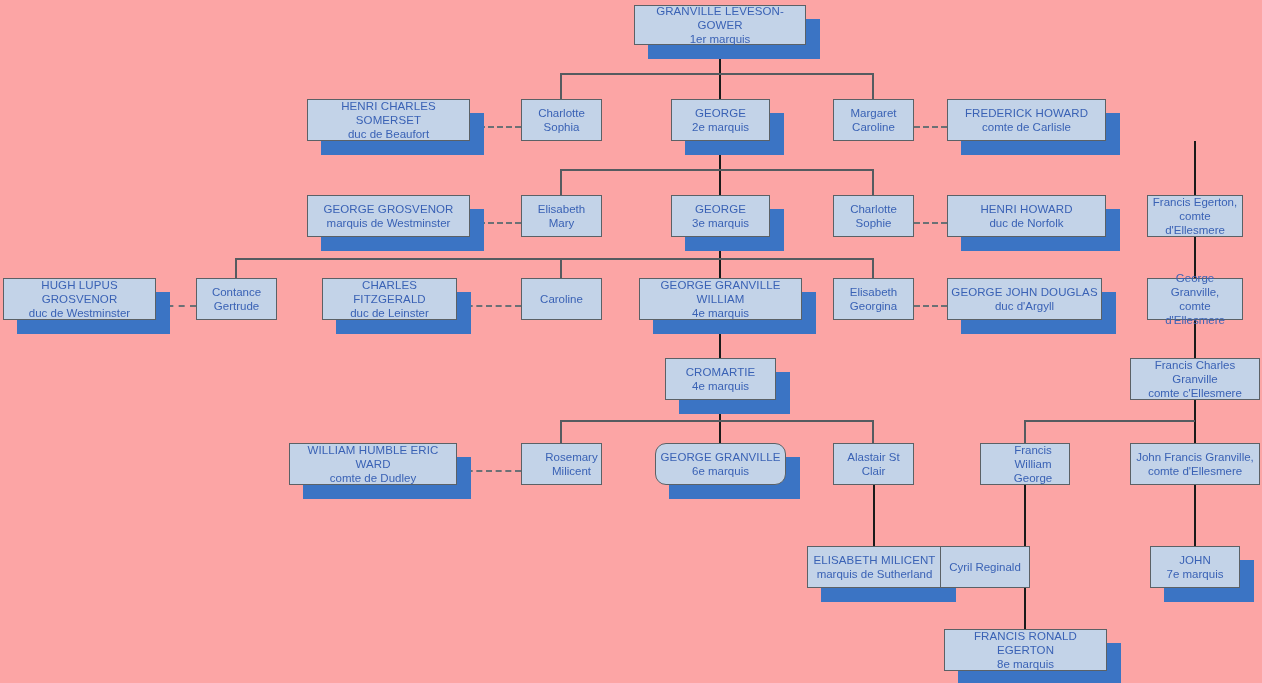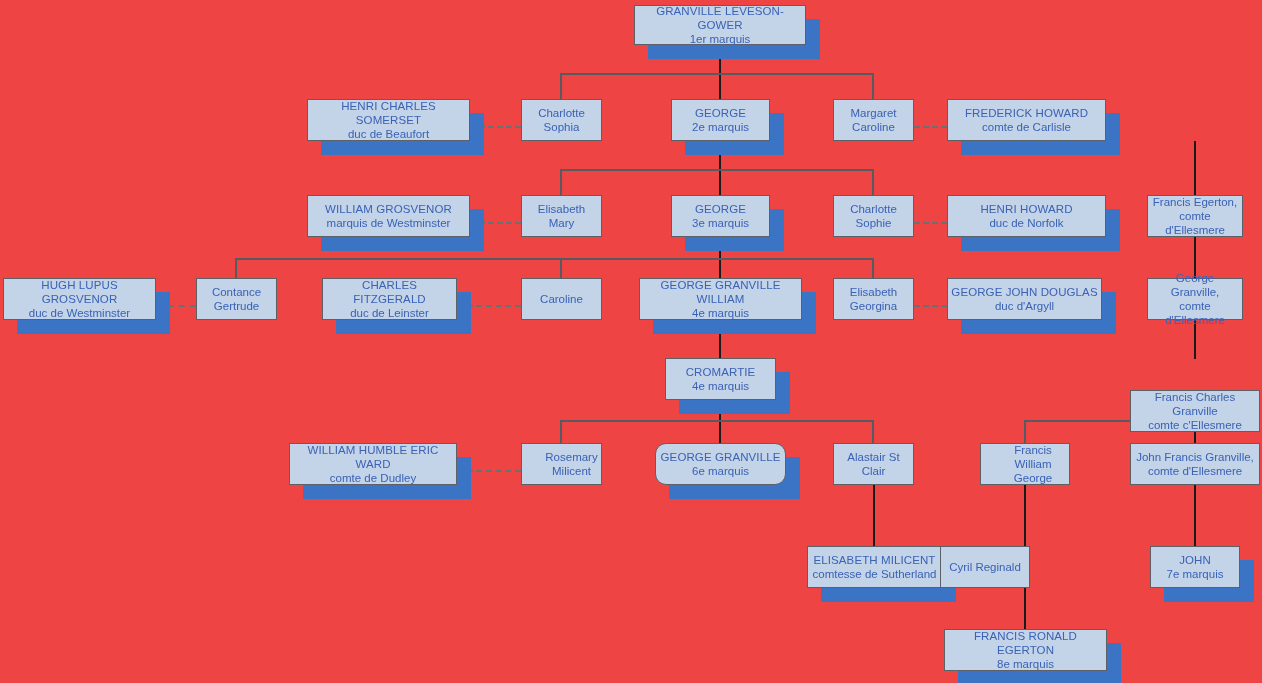--- a/index.html
+++ b/index.html
@@ -1,17 +1,17 @@
 <!DOCTYPE html>
 <html><head>
 <meta charset="utf-8">
 <style>
   html,body{margin:0;padding:0;background:#ffffff;}
   body{font-family:"Liberation Sans","DejaVu Sans",sans-serif;}
-  #stage{position:relative;width:1262px;height:683px;background:#ef4444;overflow:hidden;}
+  #stage{position:relative;width:1262px;height:683px;background:#fca5a5;overflow:hidden;}
 
   
   .ln{position:absolute;background:#555b60;}
   .ln.dark{background:#1a1a1a;}
   .lnv{width:2px;}
   .lnh{height:2px;}
 
   
   .marr{position:absolute;height:0;border-top:2px dashed #6b7075;}
 
@@ -108,21 +108,21 @@
         <span class="l1">Margaret</span>
         <span class="l2">Caroline</span>
       </div>
       <div class="shadow" style="left: 961px; top: 113px; width: 159px; height: 42px;"></div>
       <div class="node major" style="left: 947px; top: 99px; width: 159px; height: 42px;">
         <span class="l1">FREDERICK HOWARD</span>
         <span class="l2">comte de Carlisle</span>
       </div>
       <div class="shadow" style="left: 321px; top: 209px; width: 163px; height: 42px;"></div>
       <div class="node major" style="left: 307px; top: 195px; width: 163px; height: 42px;">
-        <span class="l1">WILLIAM GROSVENOR</span>
+        <span class="l1">GEORGE GROSVENOR</span>
         <span class="l2">marquis de Westminster</span>
       </div>
       <div class="node minor" style="left: 521px; top: 195px; width: 81px; height: 42px;">
         <span class="l1">Elisabeth Mary</span>
       </div>
       <div class="shadow" style="left: 685px; top: 209px; width: 99px; height: 42px;"></div>
       <div class="node major" style="left: 671px; top: 195px; width: 99px; height: 42px;">
         <span class="l1">GEORGE</span>
         <span class="l2">3e marquis</span>
       </div>
@@ -172,21 +172,21 @@
       </div>
       <div class="node mid" style="left: 1147px; top: 278px; width: 96px; height: 42px;">
         <span class="l1">George Granville,</span>
         <span class="l2">comte d'Ellesmere</span>
       </div>
       <div class="shadow" style="left: 679px; top: 372px; width: 111px; height: 42px;"></div>
       <div class="node major" style="left: 665px; top: 358px; width: 111px; height: 42px;">
         <span class="l1">CROMARTIE</span>
         <span class="l2">4e marquis</span>
       </div>
-      <div class="node mid" style="left: 1130px; top: 358px; width: 130px; height: 42px; margin-top: 32px;">
+      <div class="node mid" style="left: 1130px; top: 358px; width: 130px; height: 42px;">
         <span class="l1">Francis Charles Granville</span>
         <span class="l2">comte c'Ellesmere</span>
       </div>
       <div class="shadow" style="left: 303px; top: 457px; width: 168px; height: 42px;"></div>
       <div class="node major" style="left: 289px; top: 443px; width: 168px; height: 42px;">
         <span class="l1">WILLIAM HUMBLE ERIC WARD</span>
         <span class="l2">comte de Dudley</span>
       </div>
       <div class="node minor" style="left: 521px; top: 443px; width: 81px; height: 42px; padding-left: 20px;">
         <span class="l1">Rosemary</span>
@@ -204,21 +204,21 @@
         <span class="l1">Francis William</span>
         <span class="l2">George</span>
       </div>
       <div class="node mid" style="left: 1130px; top: 443px; width: 130px; height: 42px;">
         <span class="l1">John Francis Granville,</span>
         <span class="l2">comte d'Ellesmere</span>
       </div>
       <div class="shadow" style="left: 821px; top: 560px; width: 135px; height: 42px;"></div>
       <div class="node major" style="left: 807px; top: 546px; width: 135px; height: 42px;">
         <span class="l1">ELISABETH MILICENT</span>
-        <span class="l2">comtesse de Sutherland</span>
+        <span class="l2">marquis de Sutherland</span>
       </div>
       <div class="node mid" style="left: 940px; top: 546px; width: 90px; height: 42px;">
         <span class="l1">Cyril Reginald</span>
       </div>
       <div class="shadow" style="left: 1164px; top: 560px; width: 90px; height: 42px;"></div>
       <div class="node major" style="left: 1150px; top: 546px; width: 90px; height: 42px;">
         <span class="l1">JOHN</span>
         <span class="l2">7e marquis</span>
       </div>
       <div class="shadow" style="left: 958px; top: 643px; width: 163px; height: 42px;"></div>

